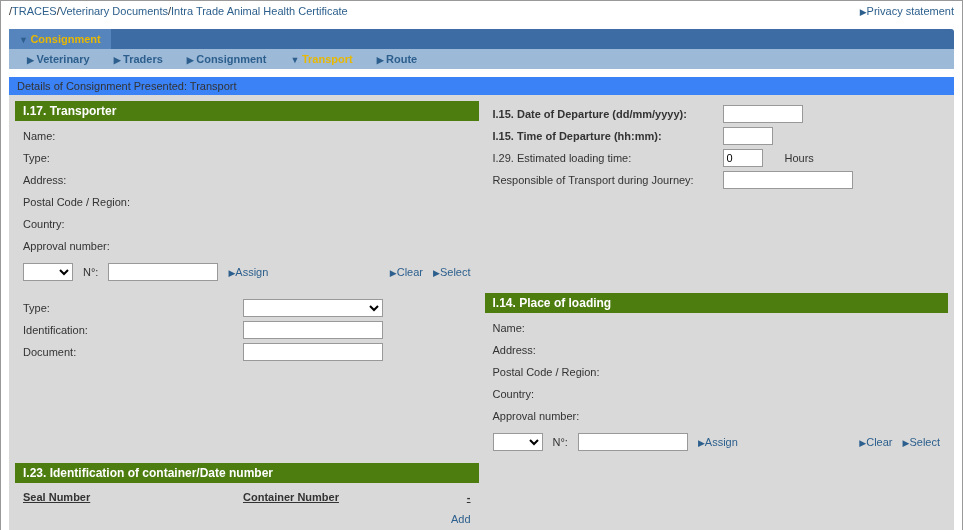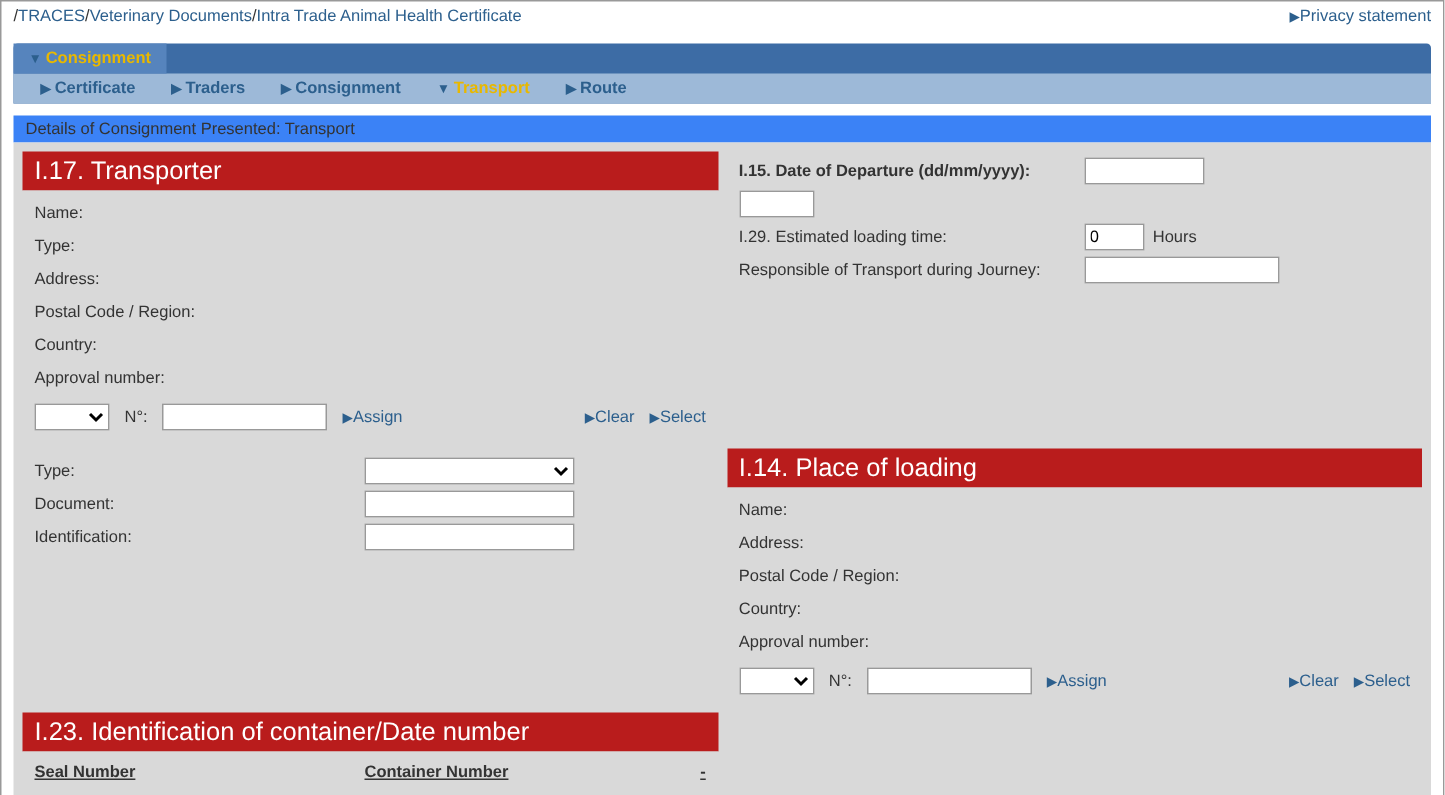--- a/index.html
+++ b/index.html
@@ -20,21 +20,21 @@
   .nav-item.active { color: #e8b800; }
   
   .section-title { background: #3b82f6; color: #333; font-weight: normal; font-size: 11px; padding: 3px 8px; margin: 0 8px; }
   
   .content { margin: 0 8px 8px 8px; background: #d9d9d9; padding: 6px; }
   
   .two-col { display: flex; gap: 6px; }
   .col { flex: 1; background: #d9d9d9; }
   
   .panel { background: #d9d9d9; margin-bottom: 6px; }
-  .panel-header { background: #b91c1c; color: #fff; padding: 3px 8px; font-weight: normal; font-size: 17px; }
+  .panel-header { background: #4d7c0f; color: #fff; padding: 3px 8px; font-weight: bold; font-size: 12px; }
   .panel-body { padding: 6px 8px; background: #d9d9d9; font-size: 11px; }
   
   .field-row { display: flex; align-items: center; margin-bottom: 4px; min-height: 18px; }
   .field-label { width: 160px; color: #333; }
   .field-label.bold { font-weight: bold; }
   
   input[type="text"] { border: 1px solid #999; padding: 1px 3px; font-size: 11px; height: 18px; background: #fff; }
   select { border: 1px solid #999; font-size: 11px; height: 18px; background: #fff; }
   
   .link-btn { color: #2c5f8d; text-decoration: none; font-size: 11px; cursor: pointer; }
@@ -64,21 +64,21 @@
       <span>/</span><a href="#">TRACES</a><span class="sep">/</span><a href="#">Veterinary Documents</a><span class="sep">/</span><a href="#">Intra Trade Animal Health Certificate</a>
     </span>
     <span class="privacy"><span class="arrow">▶</span><a href="#">Privacy statement</a></span>
   </div>
 
   <div class="nav-outer">
     <div class="nav-row1">
       <div class="nav-tab active"><span class="arrow">▼ </span><span>Consignment</span></div>
     </div>
     <div class="nav-row2">
-      <div class="nav-item"><span class="arrow">▶ </span><span>Certificate</span></div>
+      <div class="nav-item"><span class="arrow">▶ </span><span>Veterinary</span></div>
       <div class="nav-item"><span class="arrow">▶ </span><span>Traders</span></div>
       <div class="nav-item"><span class="arrow">▶ </span><span>Consignment</span></div>
       <div class="nav-item active"><span class="arrow">▼ </span><span>Transport</span></div>
       <div class="nav-item"><span class="arrow">▶ </span><span>Route</span></div>
     </div>
   </div>
 
   <div class="section-title">Details of Consignment Presented: Transport</div>
 
   <div class="content">
@@ -121,51 +121,52 @@
       </div>
 
       <div class="col">
         <div class="panel">
           <div class="panel-body right-fields" style="padding-top:4px;">
             <div class="field-row">
               <span class="field-label bold">I.15. Date of Departure (dd/mm/yyyy):</span>
               <input type="text" style="width: 80px;">
             </div>
             <div class="field-row">
+              <span class="field-label bold">I.15. Time of Departure (hh:mm):</span>
               <input type="text" style="width: 50px;">
             </div>
             <div class="field-row">
               <span class="field-label">I.29. Estimated loading time:</span>
               <input type="text" style="width: 40px;" value="0">
-              <span style="margin-left:6px;">Hours</span>
+              <span style="margin-left:22px;">Hours</span>
             </div>
             <div class="field-row">
               <span class="field-label">Responsible of Transport during Journey:</span>
               <input type="text" style="width: 130px;">
             </div>
           </div>
         </div>
       </div>
     </div>
 
     <div class="two-col">
 
       <div class="col">
         <div class="panel">
           <div class="panel-body">
             <div class="field-row">
               <span class="field-label" style="width:220px;">Type:</span>
               <select style="width:140px;"><option></option></select>
             </div>
             <div class="field-row">
+              <span class="field-label" style="width:220px;">Identification:</span>
+              <input type="text" style="width: 140px;">
+            </div>
+            <div class="field-row">
               <span class="field-label" style="width:220px;">Document:</span>
-              <input type="text" style="width: 140px;">
-            </div>
-            <div class="field-row">
-              <span class="field-label" style="width:220px;">Identification:</span>
               <input type="text" style="width: 140px;">
             </div>
             <div style="height:40px;"></div>
           </div>
         </div>
       </div>
 
       <div class="col">
         <div class="panel">
           <div class="panel-header">I.14. Place of loading</div>

